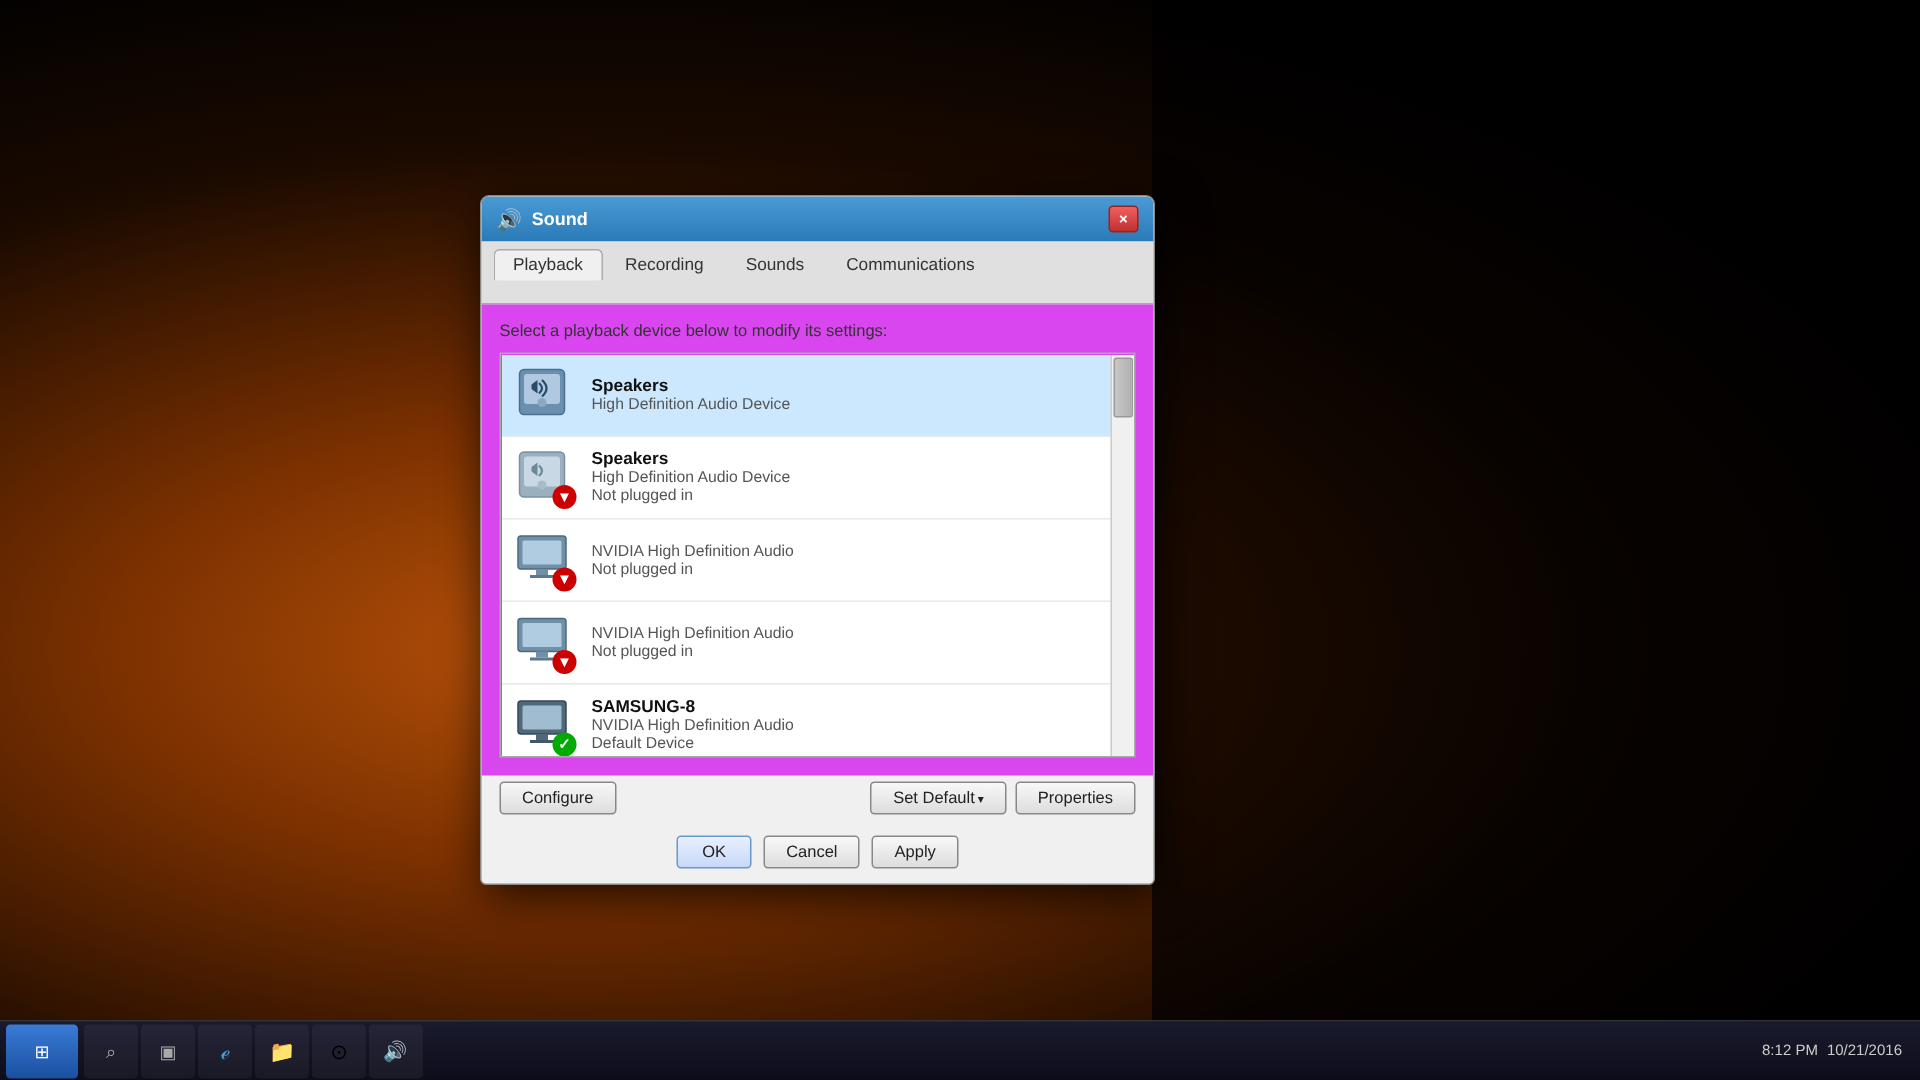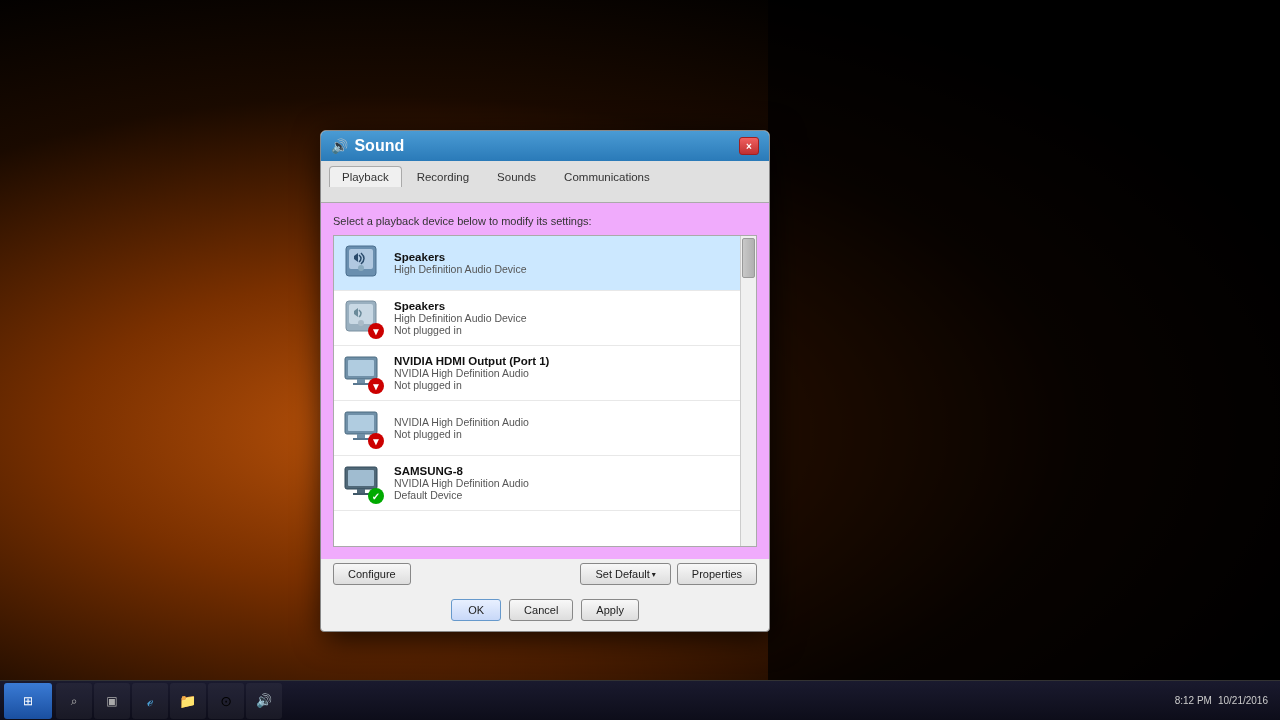--- a/index.html
+++ b/index.html
@@ -107,21 +107,21 @@
       height: 30px;
     }
 
     .dialog-title-icon {
       font-size: 14px;
     }
 
     .dialog-title-text {
       flex: 1;
       color: white;
-      font-size: 16px;
+      font-size: 12px;
       font-weight: 600;
     }
 
     .dialog-close-btn {
       width: 20px;
       height: 18px;
       background: linear-gradient(to bottom, #f06060, #c03030);
       border: 1px solid #a02020;
       border-radius: 3px;
       display: flex;
@@ -156,33 +156,33 @@
 
     .tab.active {
       background: #f0f0f0;
       border-color: #aaa;
       border-bottom-color: #f0f0f0;
       z-index: 2;
     }
 
     .dialog-body {
       padding: 12px;
-      background: #f0abfc;
+      background: #d946ef;
     }
 
     .dialog-instruction {
       font-size: 11px;
       color: #333;
       margin-bottom: 8px;
     }
 
     .devices-list {
       border: 1px solid #aaa;
       background: white;
-      height: 312px;
+      height: 270px;
       overflow-y: auto;
       position: relative;
     }
 
     .scrollbar-track {
       position: absolute;
       right: 0;
       top: 0;
       bottom: 0;
       width: 16px;
@@ -390,21 +390,20 @@
           <div class="device-icon-wrap">
             <svg class="speaker-icon" viewBox="0 0 38 38" fill="none" xmlns="http://www.w3.org/2000/svg">
               <rect x="3" y="5" width="32" height="22" rx="2" fill="#7090a8" stroke="#4a6a80" stroke-width="1"></rect>
               <rect x="6" y="8" width="26" height="16" rx="1" fill="#b0cce0"></rect>
               <rect x="15" y="27" width="8" height="4" fill="#7090a8"></rect>
               <rect x="11" y="31" width="16" height="2" fill="#5a7890"></rect>
             </svg>
             <div class="status-badge badge-red">▼</div>
           </div>
           <div class="device-info">
-            <div class="device-name">NVIDIA HDMI Output (Port 1)</div>
             <div class="device-desc">NVIDIA High Definition Audio</div>
             <div class="device-status">Not plugged in</div>
           </div>
         </div>
 
         <div class="device-item">
           <div class="device-icon-wrap">
             <svg class="speaker-icon" viewBox="0 0 38 38" fill="none" xmlns="http://www.w3.org/2000/svg">
               <rect x="3" y="5" width="32" height="22" rx="2" fill="#7090a8" stroke="#4a6a80" stroke-width="1"></rect>
               <rect x="6" y="8" width="26" height="16" rx="1" fill="#b0cce0"></rect>

